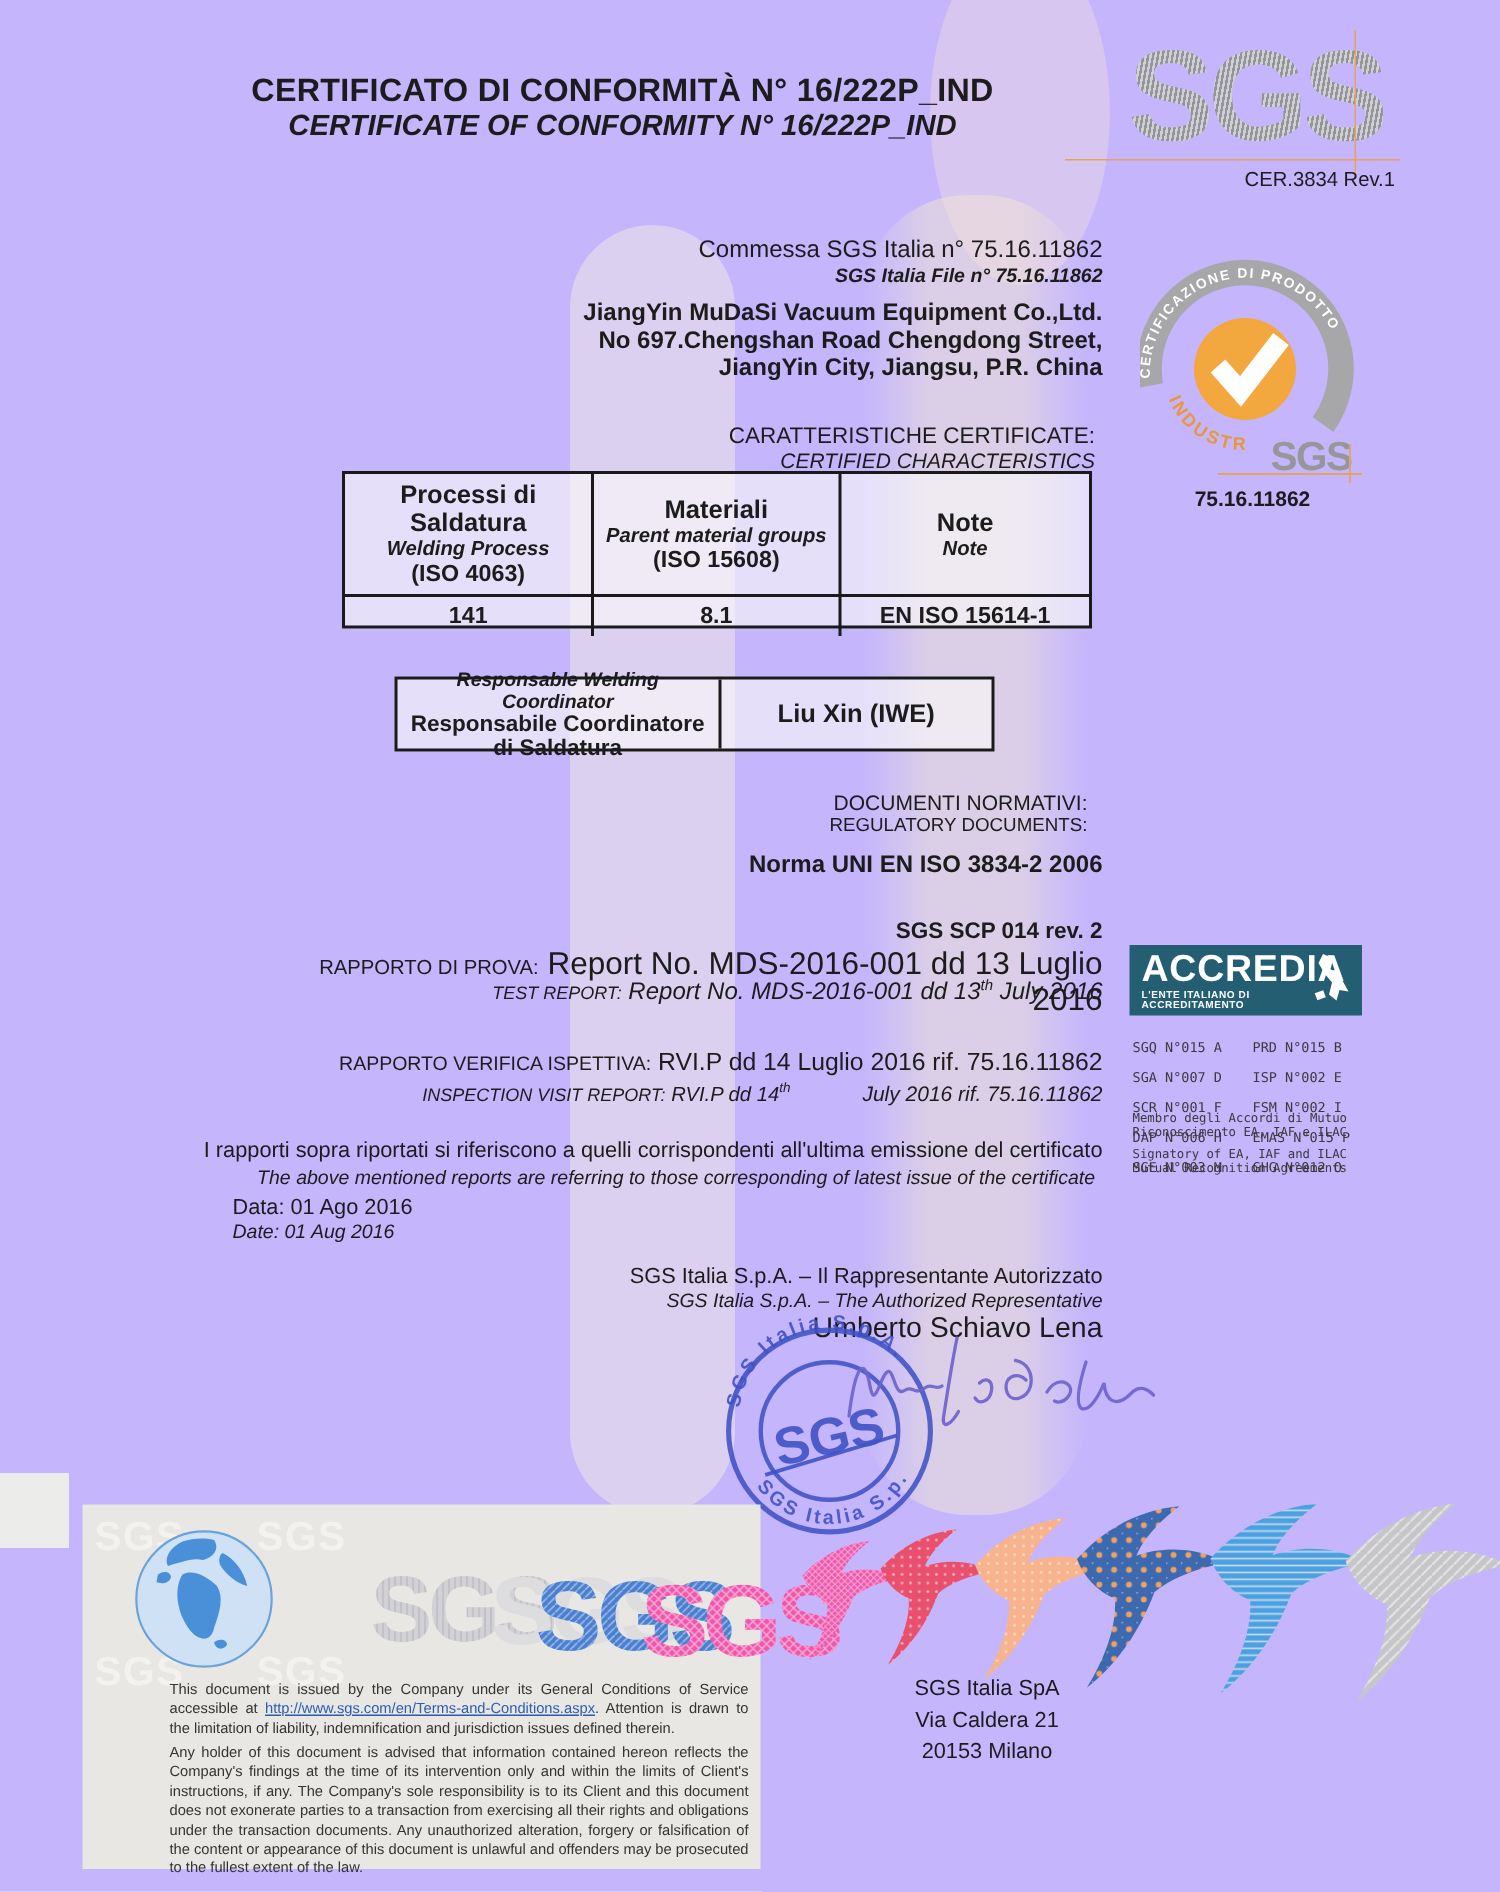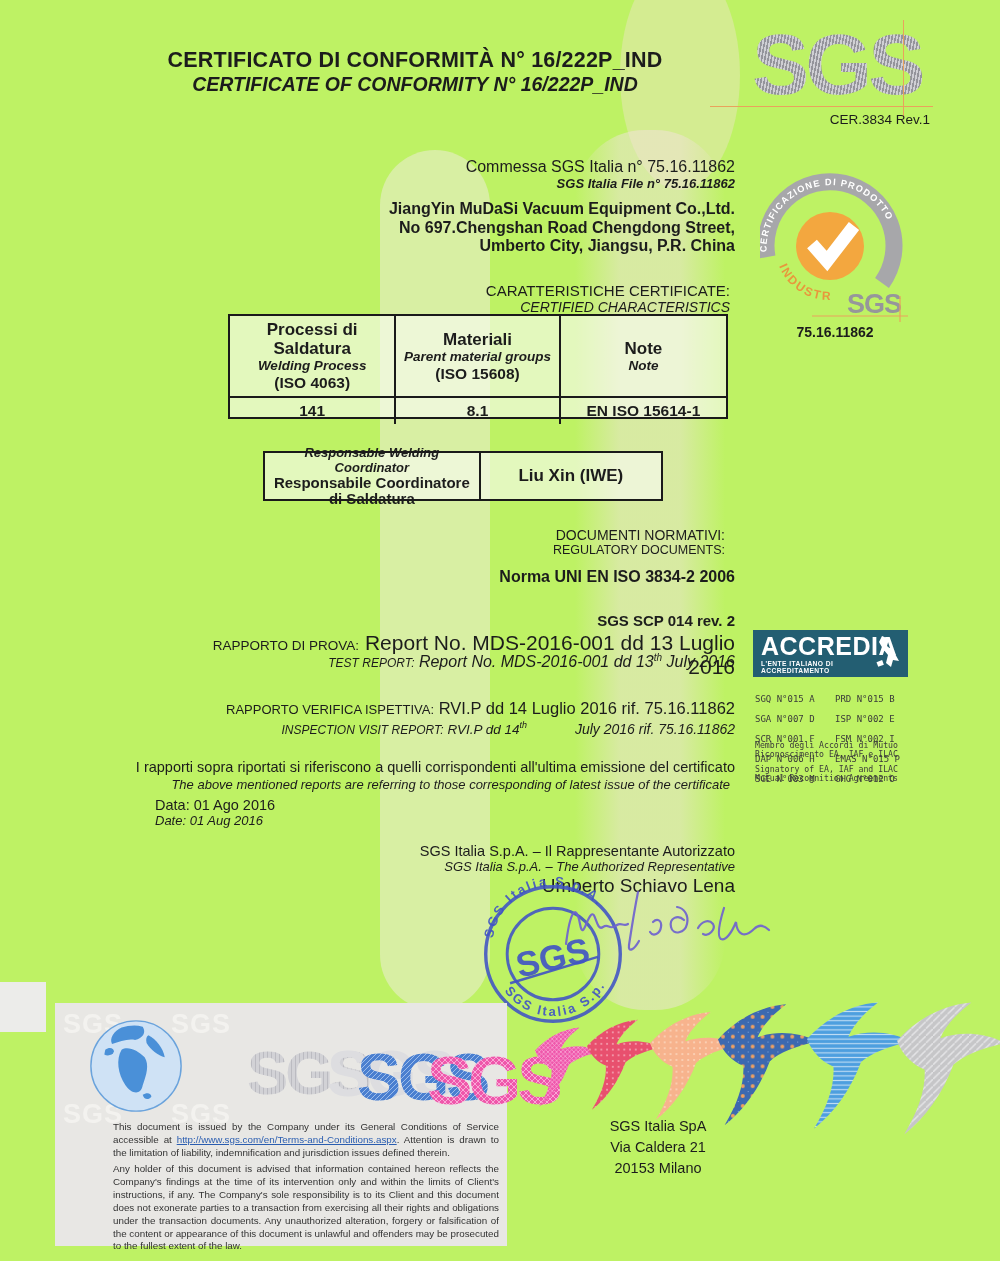--- a/index.html
+++ b/index.html
@@ -1,17 +1,17 @@
 <!DOCTYPE html>
 <html><head>
 <meta charset="utf-8">
 <style>
   * { margin:0; padding:0; box-sizing:border-box; }
   body { background:#ffffff; font-family:"Liberation Sans", sans-serif; }
-  .page { position:relative; width:1000px; height:1261px; background:#bef264; overflow:hidden; color:#1c1c1c; }
+  .page { position:relative; width:1000px; height:1261px; background:#c4b5fd; overflow:hidden; color:#1c1c1c; }
   .abs { position:absolute; }
   .b { font-weight:bold; }
   .i { font-style:italic; }
   .r { text-align:right; }
   .c { text-align:center; }
 
   
   .band1 { left:575px; top:130px; width:150px; height:880px;
     background:linear-gradient(90deg, rgba(240,232,220,0) 0%, rgba(237,228,213,0.55) 30%, rgba(237,228,213,0.55) 70%, rgba(240,232,220,0) 100%);
     border-radius:70px; }
@@ -75,21 +75,21 @@
   <div class="abs small13 r" style="left:790px; top:112px; width:140px;">CER.3834 Rev.1</div>
 
   <div class="abs r" style="right:265px; top:158px; width:480px;">
     <div style="font-size:16px;">Commessa SGS Italia n° 75.16.11862</div>
     <div class="b i" style="font-size:13px;">SGS Italia File n° 75.16.11862</div>
   </div>
 
   <div class="abs r" style="right:265px; top:200px; width:500px;">
     <div class="b" style="font-size:16px; line-height:18.5px;">JiangYin MuDaSi Vacuum Equipment Co.,Ltd.</div>
     <div class="b" style="font-size:16px; line-height:18.5px;">No 697.Chengshan Road Chengdong Street,</div>
-    <div class="b" style="font-size:16px; line-height:18.5px;">Umberto City, Jiangsu, P.R. China</div>
+    <div class="b" style="font-size:16px; line-height:18.5px;">JiangYin City, Jiangsu, P.R. China</div>
   </div>
 
   <svg class="abs" style="left:760px; top:166px;" width="150" height="156" viewBox="0 0 150 156">
     <defs>
       <path id="arcTop" d="M 7 91 A 64 64 0 1 1 126 115" fill="none"></path>
       <path id="arcLeft" d="M 19 100 A 54 54 0 0 0 68 134" fill="none"></path>
     </defs>
     <path d="M 7 91 A 64 64 0 1 1 122 117" stroke="#a7a7aa" stroke-width="17" fill="none"></path>
     <text font-size="9.2" font-weight="bold" fill="#ffffff" letter-spacing="1.2">
       <textPath href="#arcTop" startOffset="2%">CERTIFICAZIONE DI PRODOTTO</textPath>

